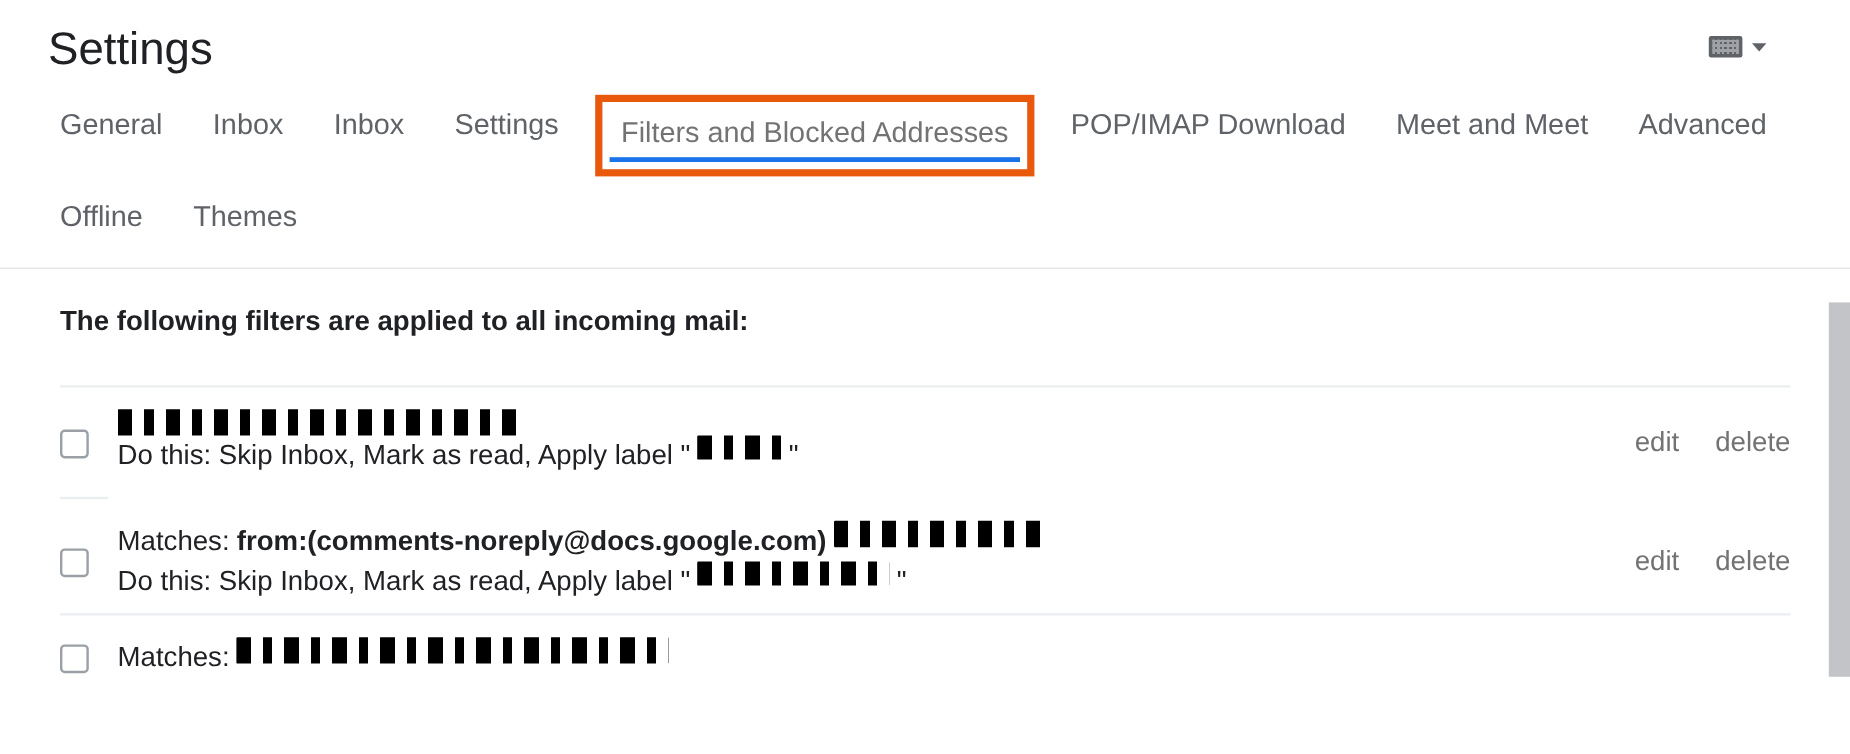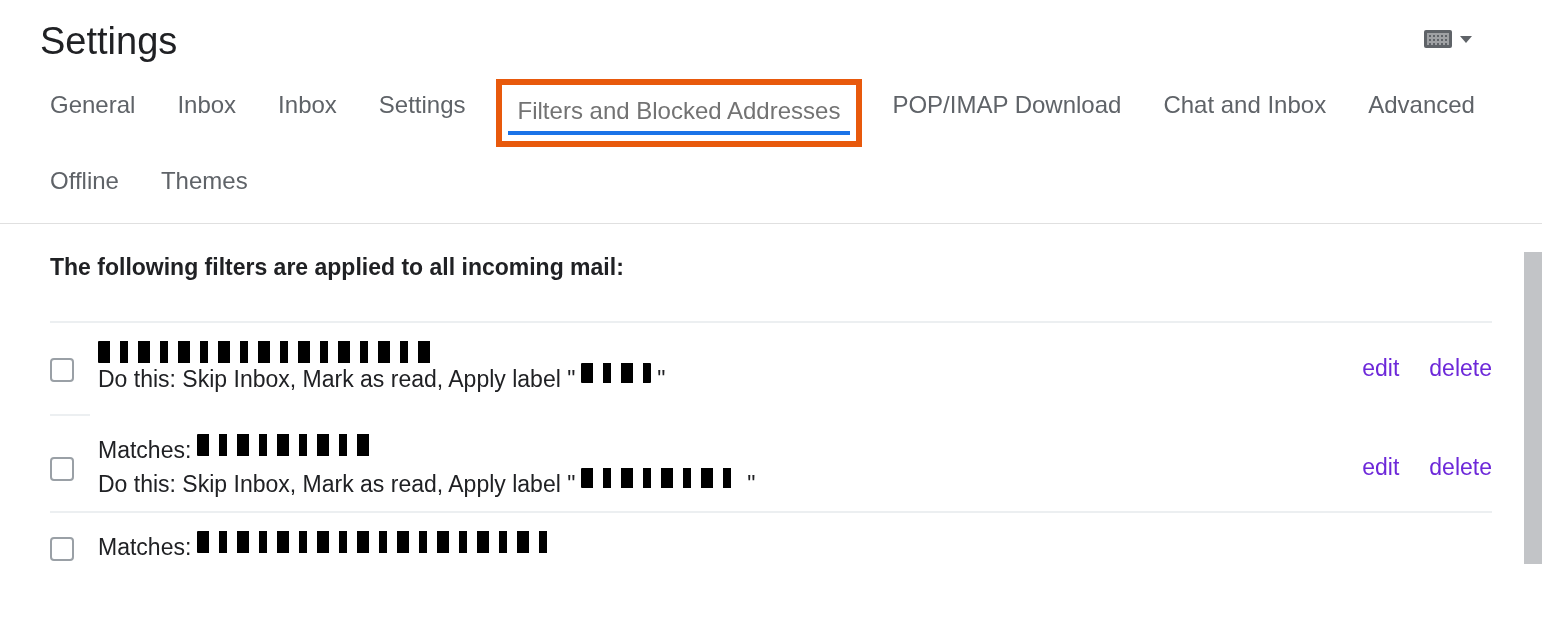--- a/index.html
+++ b/index.html
@@ -88,21 +88,21 @@
     flex: 0 0 auto;
     margin-top: 2px;
   }
   .filter-body { flex: 1 1 auto; }
   .filter-actions {
     flex: 0 0 auto;
     display: flex;
     gap: 30px;
     font-size: 23px;
   }
-  .link { color:#6d28d9; cursor:pointer; }
+  .link { color:#737373; cursor:pointer; }
   .matches-line, .do-line {
     display: flex;
     align-items: flex-start;
     flex-wrap: wrap;
     gap: 6px;
     line-height: 1.45;
   }
   .bold { font-weight:700; }
   .redact {
     display:inline-block; vertical-align:middle;
@@ -134,21 +134,21 @@
     <span class="caret-down"></span>
   </div>
 
   <div class="tabs">
     <span class="tab">General</span>
     <span class="tab">Inbox</span>
     <span class="tab">Inbox</span>
     <span class="tab">Settings</span>
     <span class="tab active">Filters and Blocked Addresses</span>
     <span class="tab">POP/IMAP Download</span>
-    <span class="tab">Chat and Inbox</span>
+    <span class="tab">Meet and Meet</span>
     <span class="tab">Advanced</span>
     <span class="tab">Offline</span>
     <span class="tab">Themes</span>
   </div>
 
   <div class="content">
     <div class="intro">The following filters are applied to all incoming mail:</div>
     <div class="hr-light"></div>
 
     <div class="filter-row">
@@ -168,20 +168,21 @@
         <span class="link">delete</span>
       </div>
     </div>
     <div class="hr-short"></div>
 
     <div class="filter-row">
       <span class="chk"></span>
       <div class="filter-body">
         <div class="matches-line">
           <span>Matches: </span>
+          <span class="bold">from:(comments-noreply@docs.google.com)</span>
           <span class="redact" style="width:180px"></span>
         </div>
         <div class="do-line">
           <span>Do this: Skip Inbox, Mark as read, Apply label "</span>
           <span class="redact" style="width:160px;height:20px"></span>
           <span>"</span>
         </div>
       </div>
       <div class="filter-actions">
         <span class="link">edit</span>

